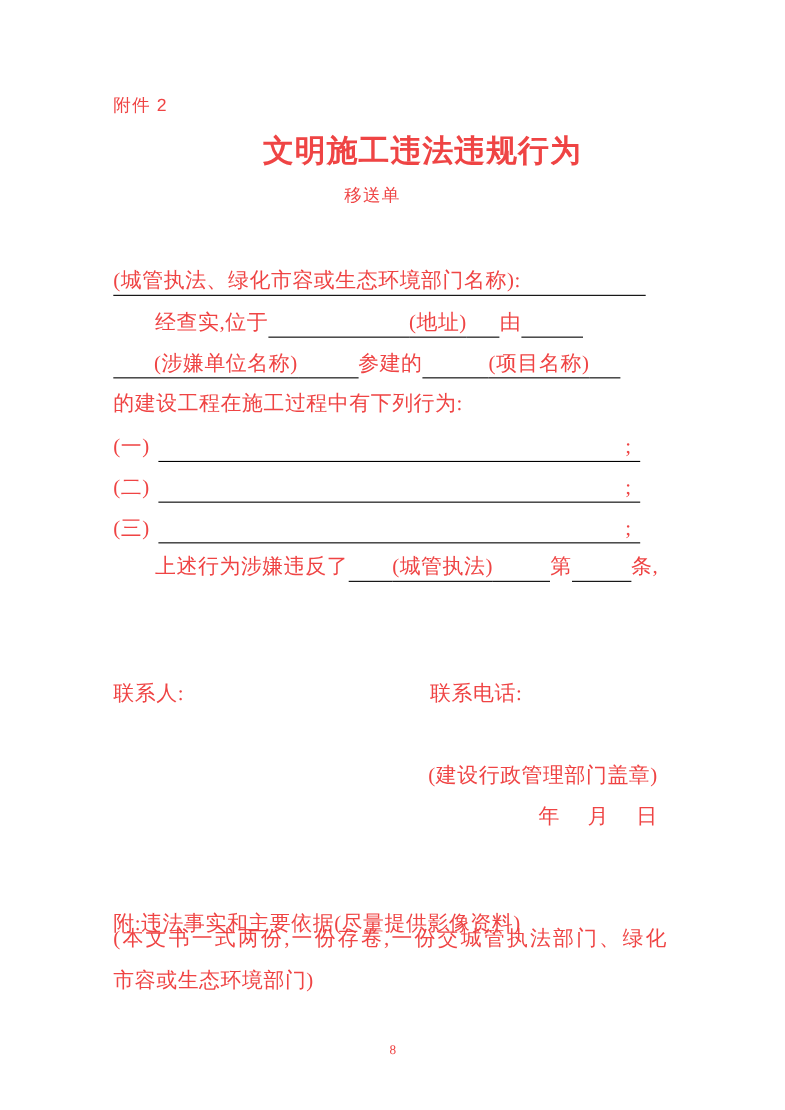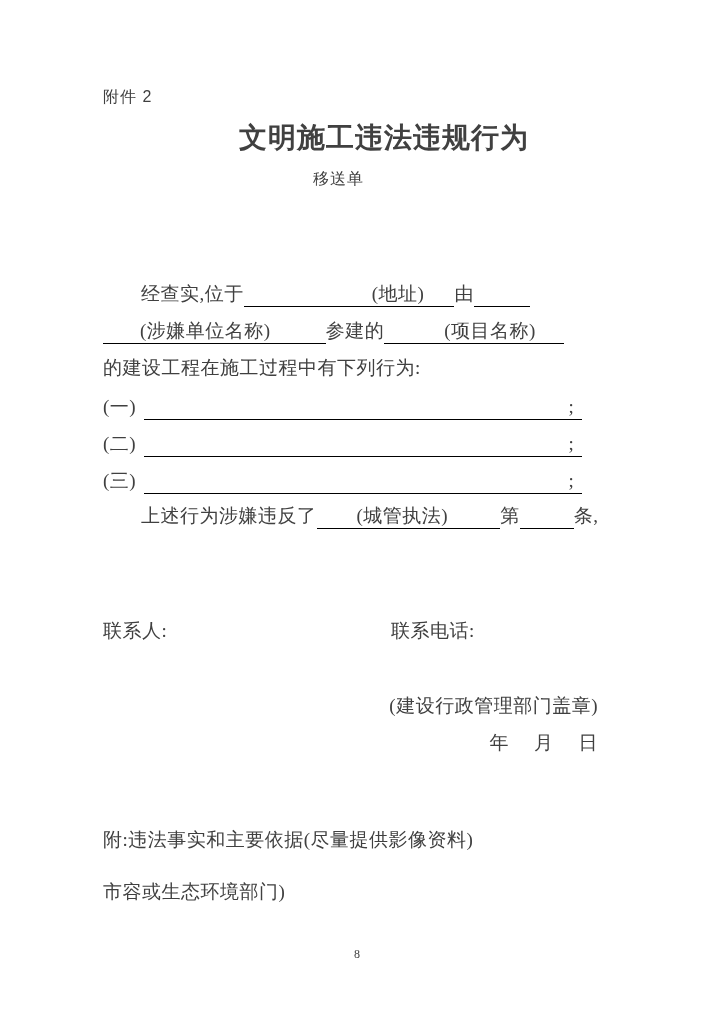--- a/index.html
+++ b/index.html
@@ -2,21 +2,21 @@
 <html><head>
 <meta charset="utf-8">
 <style>
   * { margin: 0; padding: 0; box-sizing: border-box; }
   html, body { background: #ffffff; }
   .page {
     position: relative;
     width: 714px;
     height: 1009px;
     background: #ffffff;
-    color: #404040;
+    color: #ef4444;
     font-family: "Liberation Serif", "DejaVu Serif", serif;
     overflow: hidden;
   }
   .line {
     position: absolute;
     left: 103px;
     font-size: 19px;
     line-height: 26px;
     white-space: nowrap;
     letter-spacing: 0.5px;
@@ -98,20 +98,23 @@
 <body>
 
 <div class="page">
 
   <div class="attachment-label">附件 2</div>
 
   <h1 class="doc-title">文明施工违法违规行为</h1>
 
   <div class="doc-subtitle">移送单</div>
 
+  <div class="line" style="top:243px">
+    <span class="full-rule">(城管执法、绿化市容或生态环境部门名称):</span>
+  </div>
 
   <div class="line indent" style="top:281px">
     <span>经查实,位于</span><span class="blank" style="width:128px"></span><span class="ul-label">(地址)</span><span class="blank" style="width:30px"></span><span>由</span><span class="blank" style="width:56px"></span>
   </div>
 
   <div class="line" style="top:318px">
     <span class="blank" style="width:37px"></span><span class="ul-label">(涉嫌单位名称)</span><span class="blank" style="width:55px"></span><span>参建的</span><span class="blank" style="width:60px"></span><span class="ul-label">(项目名称)</span><span class="blank" style="width:28px"></span>
   </div>
 
   <div class="line" style="top:355px">的建设工程在施工过程中有下列行为:</div>
@@ -139,17 +142,18 @@
   </div>
 
   <div class="line line-right" style="top:693px">(建设行政管理部门盖章)</div>
 
   <div class="line line-right" style="top:730px">
     <span>年</span><span class="dgap">月</span><span class="dgap">日</span>
   </div>
 
   <div class="line" style="top:827px">附:违法事实和主要依据(尽量提供影像资料)</div>
 
+  <div class="line copies-1" style="top:841px">(本文书一式两份,一份存卷,一份交城管执法部门、绿化</div>
   <div class="line" style="top:879px">市容或生态环境部门)</div>
 
   <div class="page-number">8</div>
 
 </div>
 
 </body></html>

